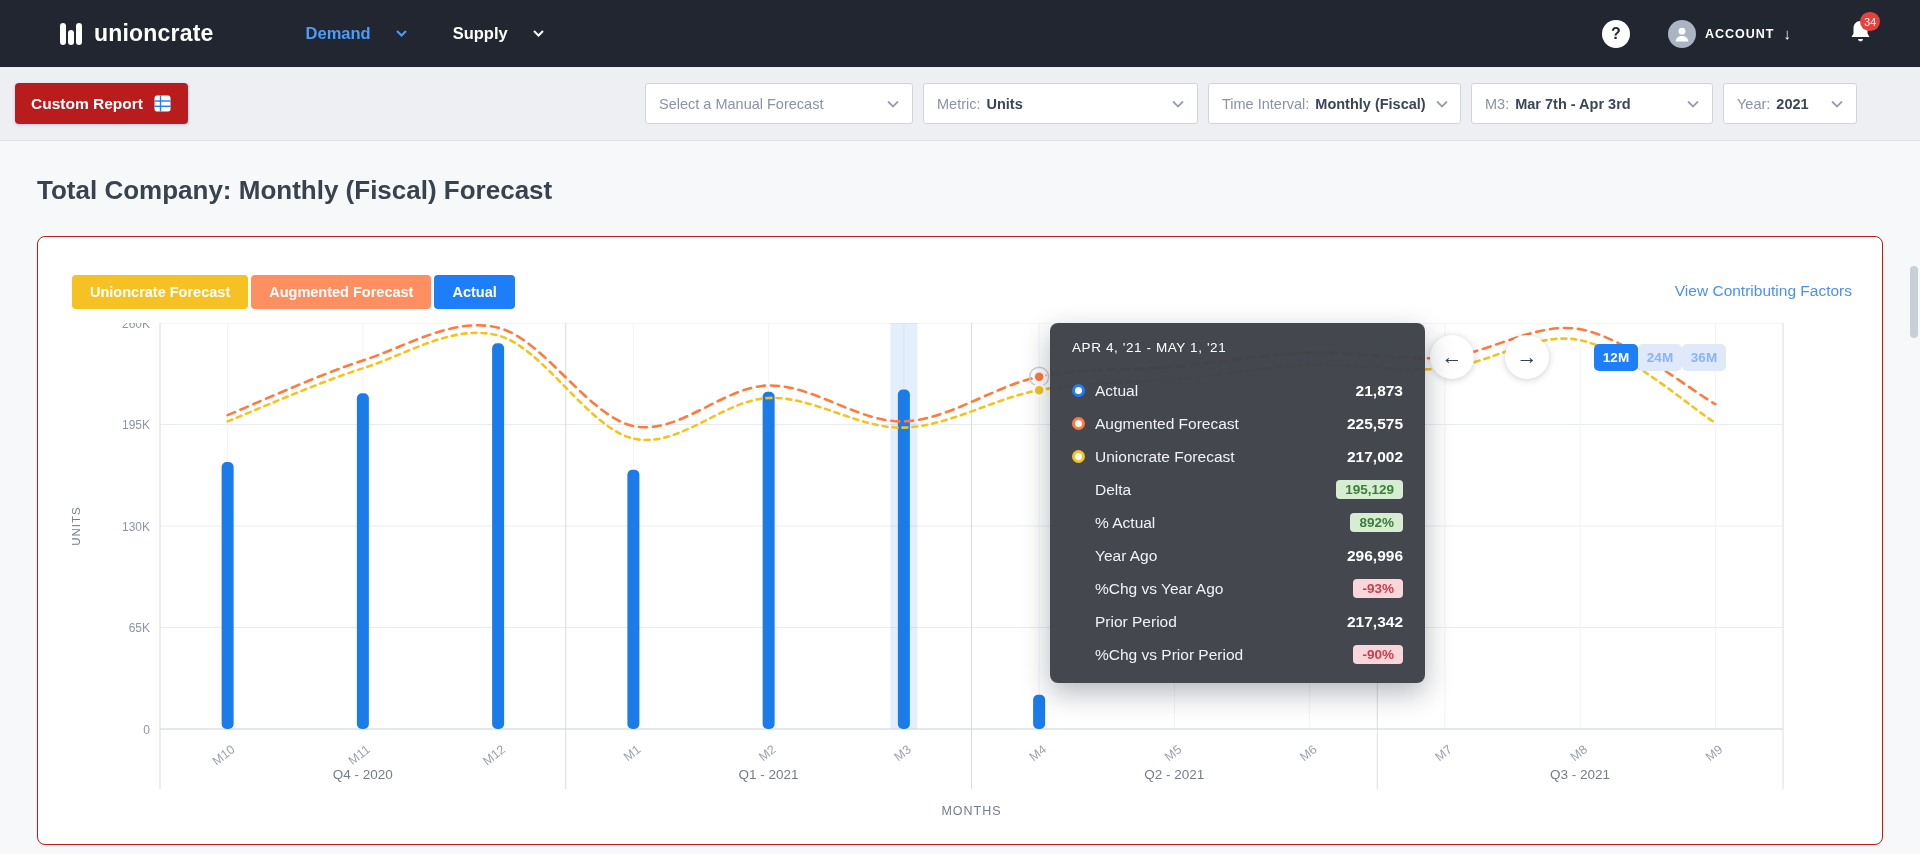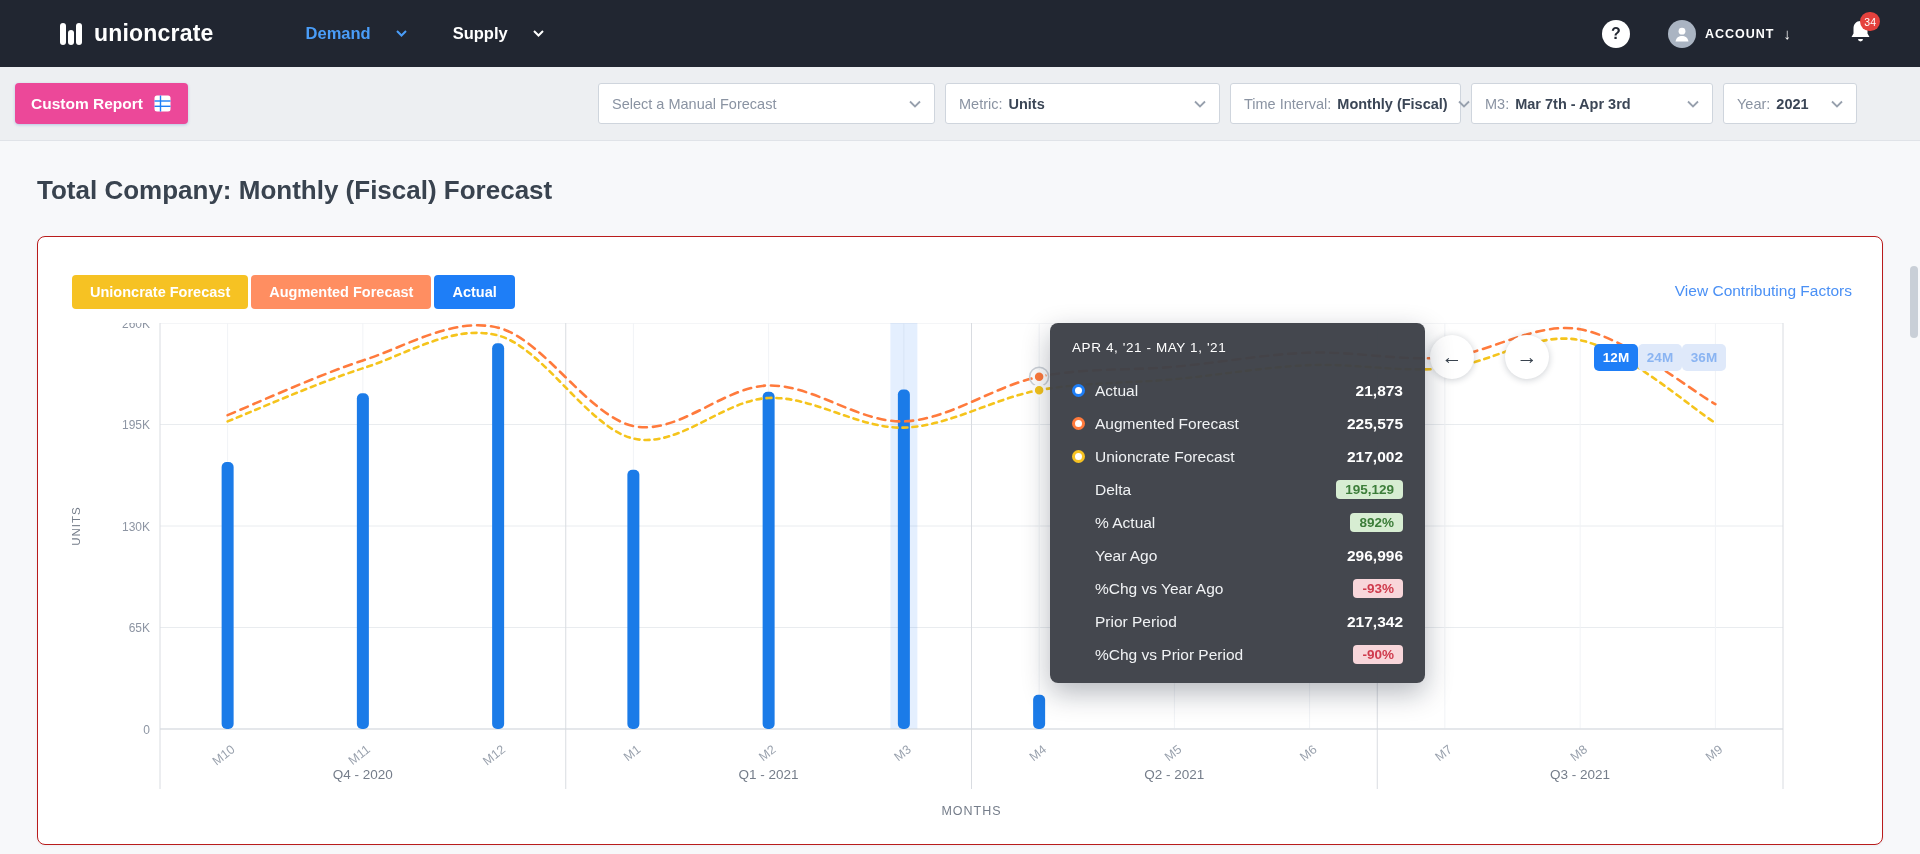--- a/index.html
+++ b/index.html
@@ -25,28 +25,28 @@
   .account-label { color:#fff; font-size:12.5px; font-weight:bold; letter-spacing:1px; }
   .account-arrow { color:#fff; font-size:15px; }
   .bell-wrap { position:relative; margin-left:58px; }
   .bell-badge { position:absolute; top:-7px; right:-8px; min-width:19px; height:19px; border-radius:10px;
                 background:#e5413d; color:#fff; font-size:10.5px; font-weight:normal;
                 display:flex; align-items:center; justify-content:center; padding:0 4px; }
 
   
   .filter-bar { height:74px; background:#edeff2; border-bottom:1px solid #e0e3e8;
                 display:flex; align-items:center; padding:0 63px 0 15px; }
-  .custom-report { height:41px; padding:0 16px; border:none; border-radius:4px; background:#ec4899;
+  .custom-report { height:41px; padding:0 16px; border:none; border-radius:4px; background:#b91c1c;
                    color:#fff; font-family:inherit; font-weight:bold; font-size:15.5px;
                    display:flex; align-items:center; gap:10px; box-shadow:0 1px 3px rgba(20,80,180,.25); }
   .dropdown-row { margin-left:auto; display:flex; gap:10px; }
   .dropdown { height:41px; background:#fff; border:1px solid #cfd5dd; border-radius:3px;
               display:flex; align-items:center; padding:0 13px; font-size:14.5px; }
-  .dropdown:nth-child(1){ width:337px;margin-left:40px; } .dropdown:nth-child(2){ width:275px; }
-  .dropdown:nth-child(3){ width:231px; } .dropdown:nth-child(4){ width:242px; }
+  .dropdown:nth-child(1){ width:268px;margin-left:40px; } .dropdown:nth-child(2){ width:275px; }
+  .dropdown:nth-child(3){ width:253px; } .dropdown:nth-child(4){ width:242px; }
   .dropdown:nth-child(5){ width:134px; }
   .dd-prefix { color:#8a93a2; white-space:nowrap; }
   .dd-value { color:#3b4656; font-weight:bold; margin-left:6px; white-space:nowrap; }
   .dd-value.placeholder { color:#8a93a2; font-weight:normal; margin-left:0; }
   .dd-chevron { margin-left:auto; padding-left:10px; display:flex; }
 
   
   main { padding:0 37px; }
   .page-title { margin:34px 0 30px; font-size:26px; font-weight:bold; color:#39434f; }
 

